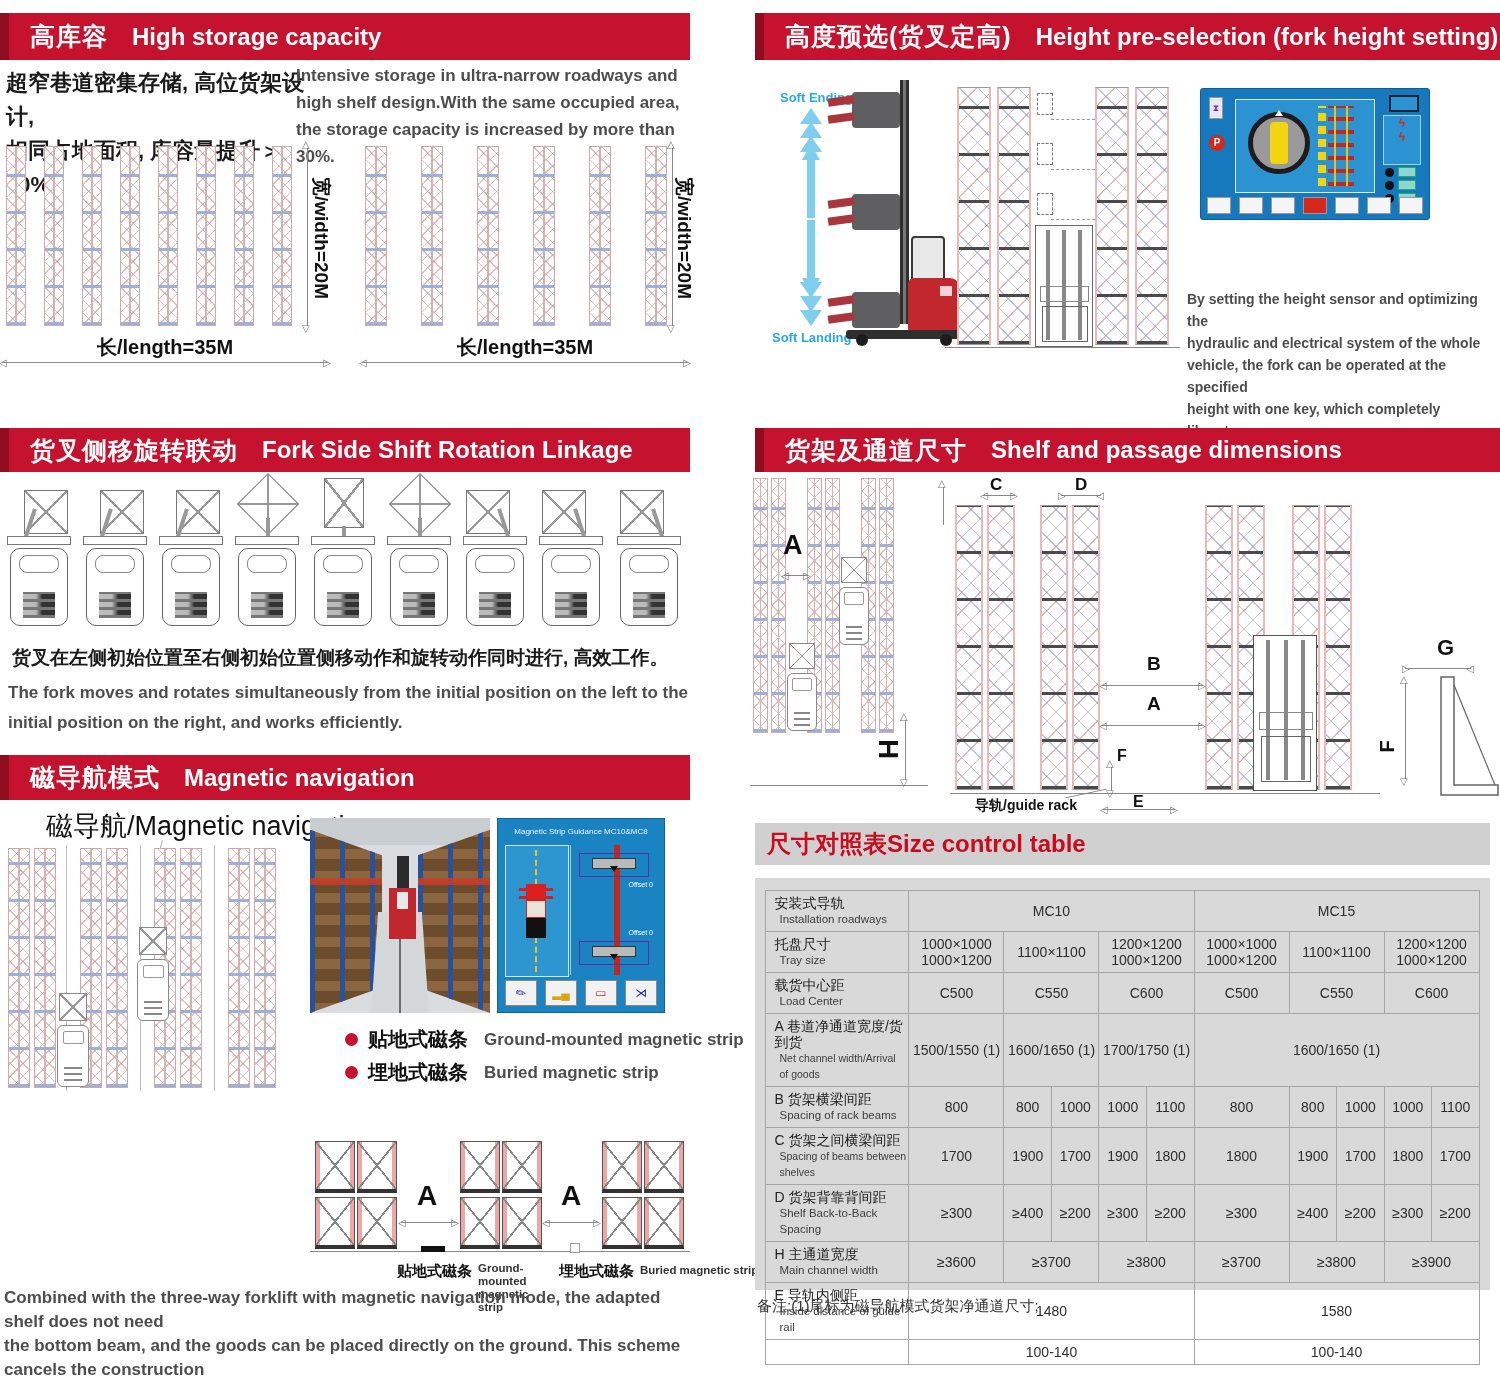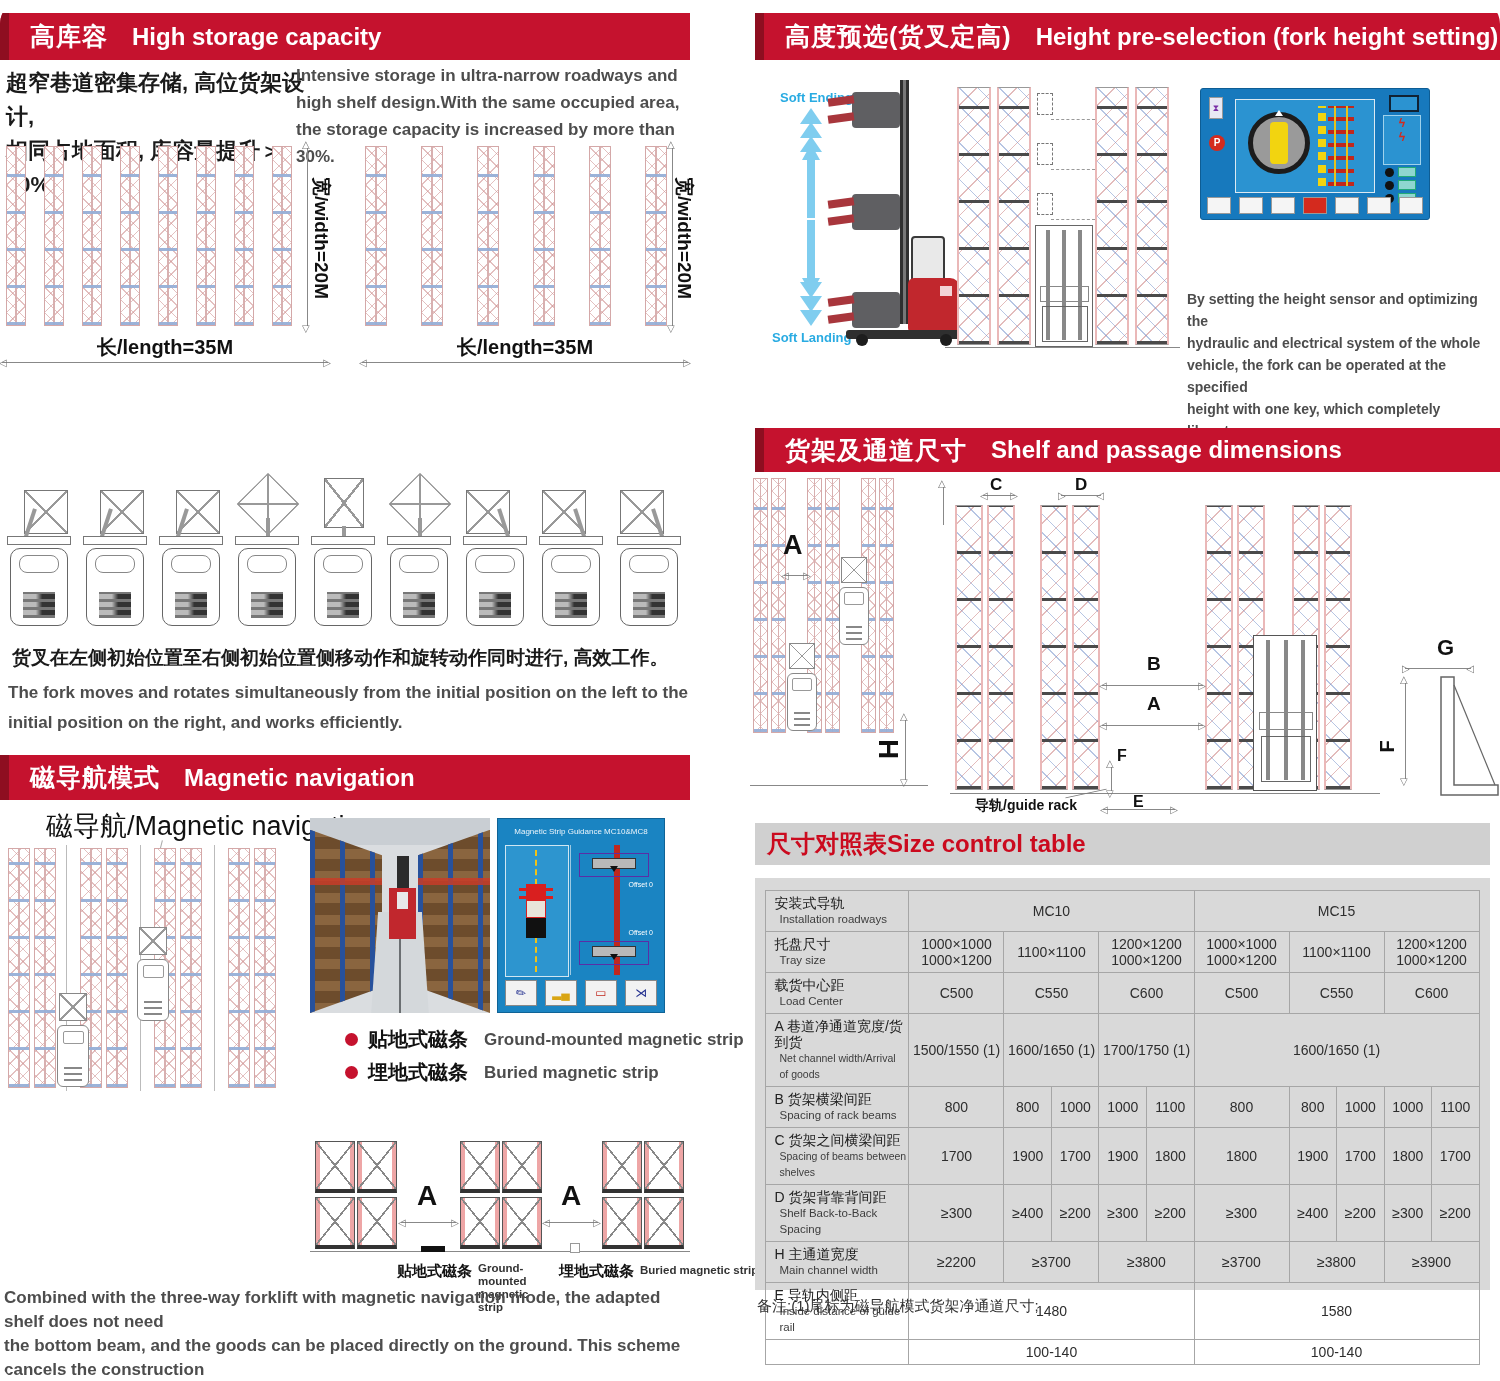--- a/index.html
+++ b/index.html
@@ -1,17 +1,17 @@
 <!DOCTYPE html>
 <html><head>
 <meta charset="utf-8">
 <style>
   html,body{margin:0;padding:0;background:#fff;}
   .page{position:relative;width:1500px;height:1381px;background:#fff;overflow:hidden;
-        font-family:"Liberation Sans","DejaVu Sans",sans-serif;color:#222;border-radius:24px;}
+        font-family:"Liberation Sans","DejaVu Sans",sans-serif;color:#222;}
   .abs{position:absolute;}
 
   
   .banner{position:absolute;background:#c5122e;color:#fff;display:flex;align-items:center;
           gap:24px;padding-left:30px;box-sizing:border-box;}
   .banner::before{content:'';position:absolute;left:0;top:0;bottom:0;width:9px;background:#8e0e20;}
   .banner .bcn{font-size:25px;font-weight:bold;letter-spacing:1px;}
   .banner .ben{font-size:24px;font-weight:bold;}
 
   
@@ -212,20 +212,24 @@
         <i class="b">▽</i>
       </div>
     <div class="abs vtext" style="left:337px;top:12px;width:176px;text-align:center;font-size:19px;">宽/width=20M</div>
     <div class="abs" style="left:0;top:196px;width:330px;text-align:center;font-size:20px;font-weight:bold;color:#111;">长/length=35M</div>
     <div class="dim-h" style="left:2px;top:224px;width:326px;">
         <i class="l">◁</i>
         <i class="r">▷</i>
       </div>
   </div>
 
+  <div class="banner" style="left:0;top:428px;width:690px;height:44px;">
+    <span class="bcn">货叉侧移旋转联动</span>
+    <span class="ben">Fork Side Shift Rotation Linkage</span>
+  </div>
   <div class="abs" style="left:0;top:478px;width:690px;height:155px;">
     <div class="seq l" style="left:4px;">
         <div class="sload"></div>
         <div class="smast"></div>
         <div class="splat"></div>
         <div class="sbody"></div>
       </div>
     <div class="seq l" style="left:80px;">
         <div class="sload"></div>
         <div class="smast"></div>
@@ -699,21 +703,21 @@
         <td>≥300</td>
         <td>≥200</td>
         <td>≥300</td>
         <td>≥400</td>
         <td>≥200</td>
         <td>≥300</td>
         <td>≥200</td>
       </tr>
       <tr>
         <td class="lbl"><div class="lc">H 主通道宽度</div><div class="le">Main channel width</div></td>
-        <td>≥2200</td>
+        <td>≥3600</td>
         <td colspan="2">≥3700</td>
         <td colspan="2">≥3800</td>
         <td>≥3700</td>
         <td colspan="2">≥3800</td>
         <td colspan="2">≥3900</td>
       </tr>
       <tr>
         <td class="lbl"><div class="lc">E 导轨内侧距</div><div class="le">Inside distance of guide rail</div></td>
         <td colspan="5">1480</td>
         <td colspan="5">1580</td>

